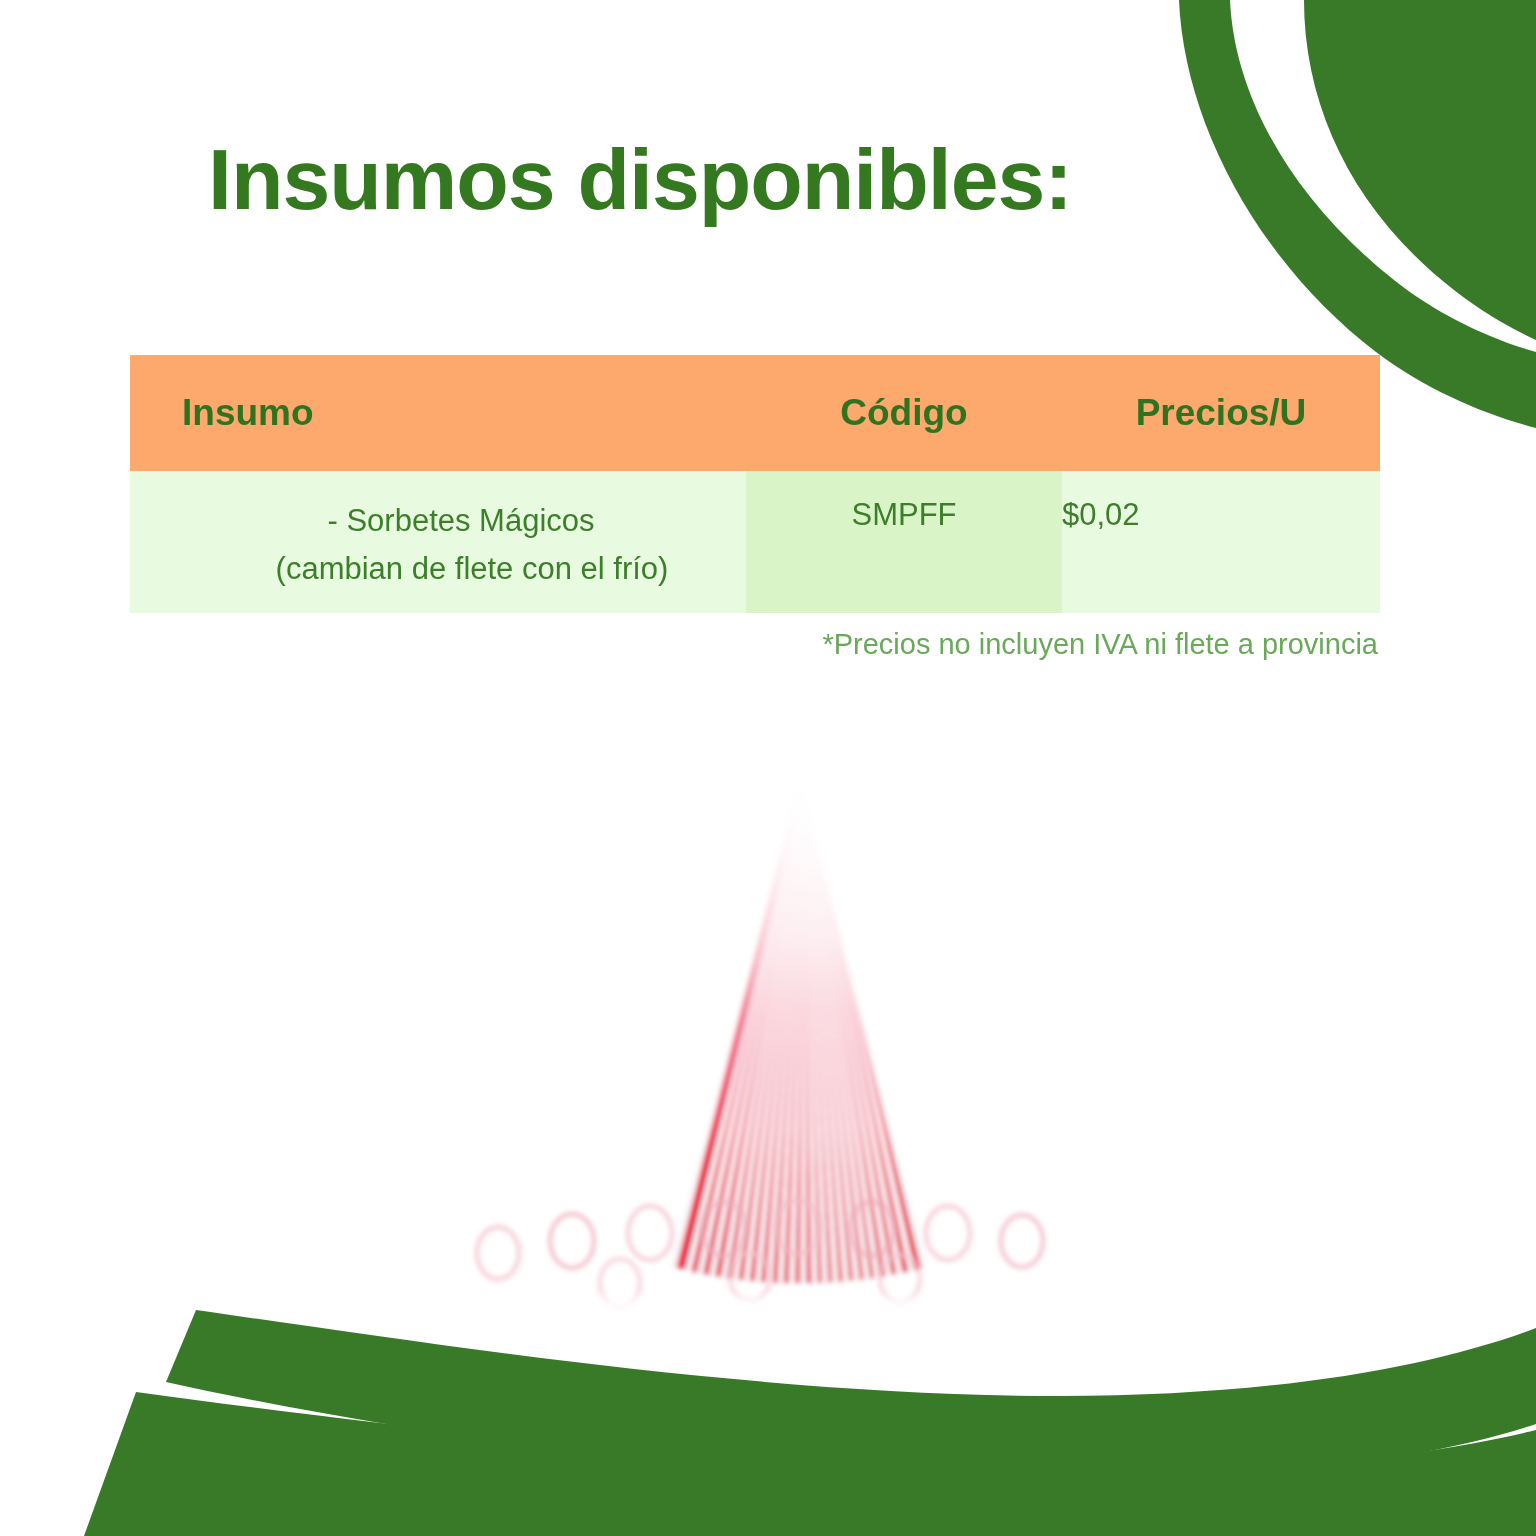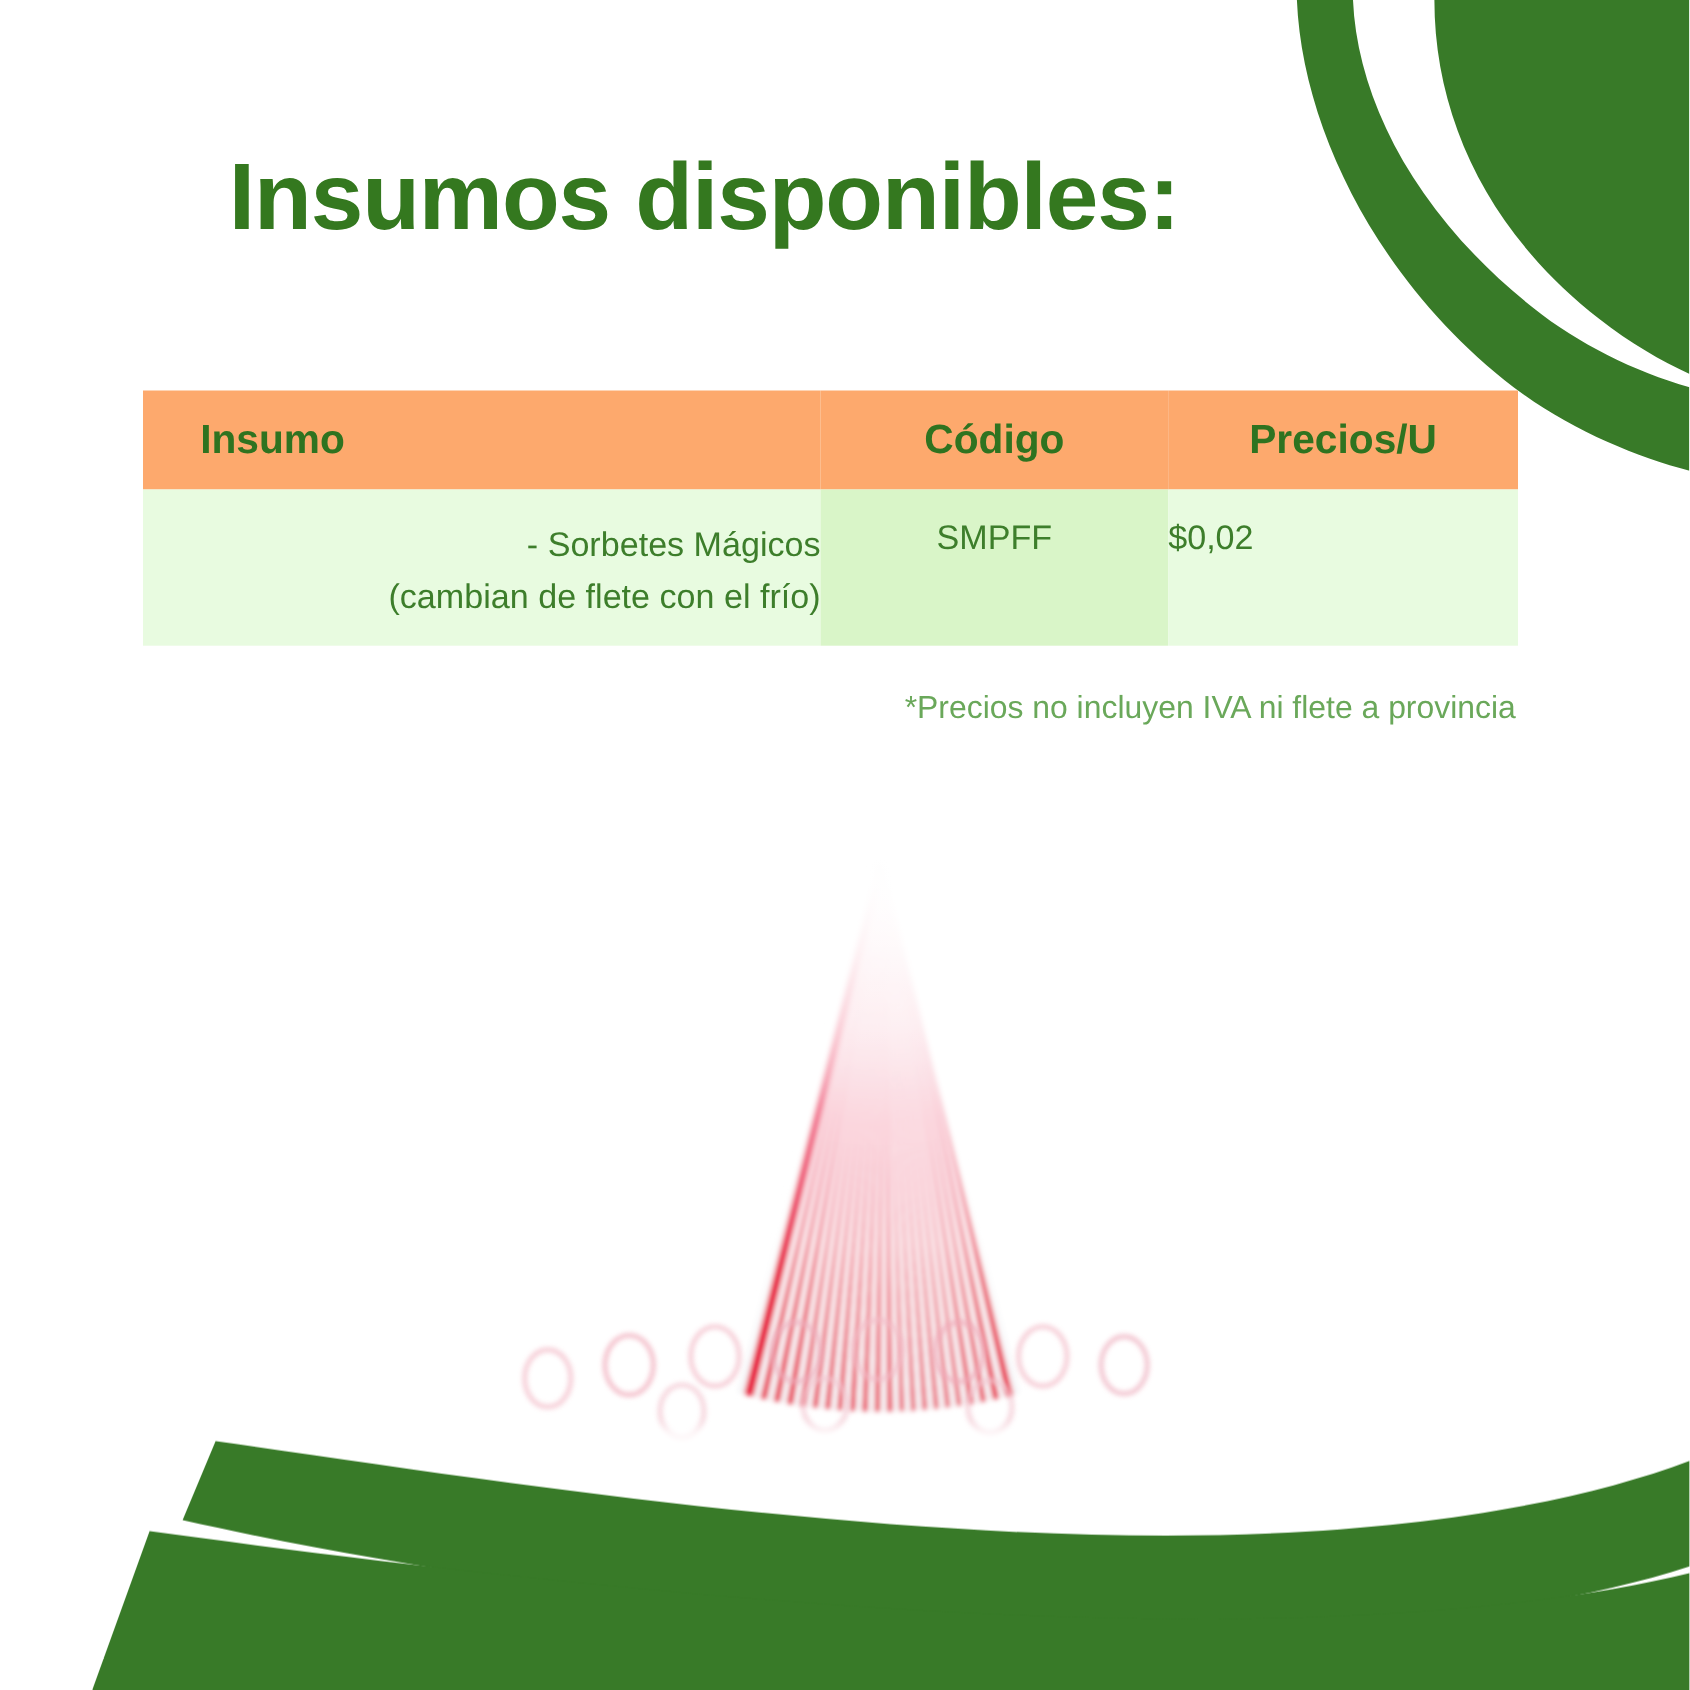--- a/index.html
+++ b/index.html
@@ -50,39 +50,39 @@
   }
   #supplies-table col.c-name  { width: 616px; }
   #supplies-table col.c-code  { width: 316px; }
   #supplies-table col.c-price { width: 318px; }
 
   #supplies-table thead th {
     background: #fda96d;
     color: #2f7320;
     font-size: 37px;
     font-weight: bold;
-    height: 90px;
+    height: 116px;
     vertical-align: middle;
     letter-spacing: 0px;
   }
   #supplies-table thead th.h-name  { text-align: left; padding-left: 52px; }
   #supplies-table thead th.h-code  { text-align: center; margin-top: 23px; }
   #supplies-table thead th.h-price { text-align: center; }
 
   #supplies-table tbody td {
     height: 142px;
     vertical-align: top;
     color: #3d7e2b;
     font-size: 31px;
     font-weight: 300;
     padding-top: 26px;
   }
   #supplies-table tbody td.d-name {
     background: #e8fbe0;
-    text-align: right;
+    text-align: center;
     padding-left: 46px;
     line-height: 1.55;
   }
   #supplies-table tbody td.d-name .line-2 { padding-left: 22px; display: block; }
   #supplies-table tbody td.d-code {
     background: #d9f5c8;
     text-align: center;
   }
   #supplies-table tbody td.d-price {
     background: #e8fbe0;

